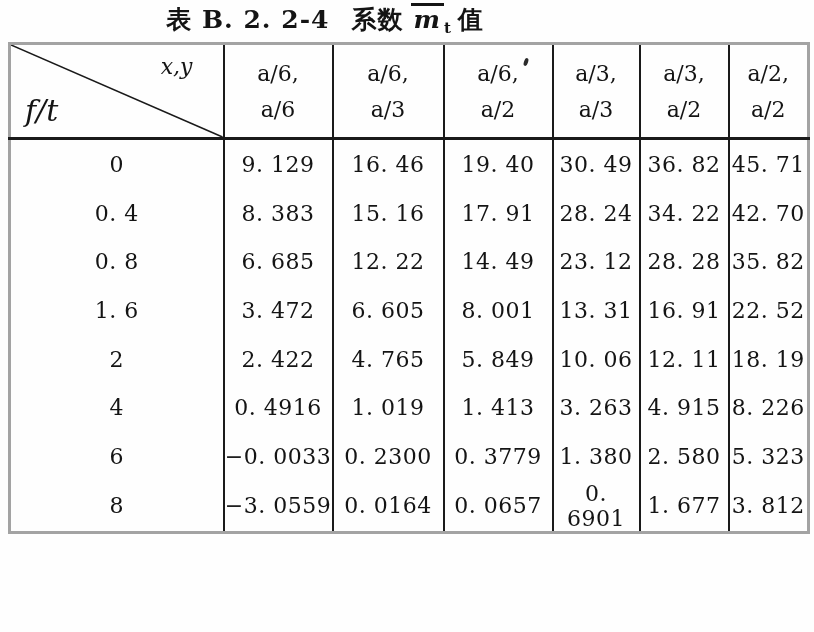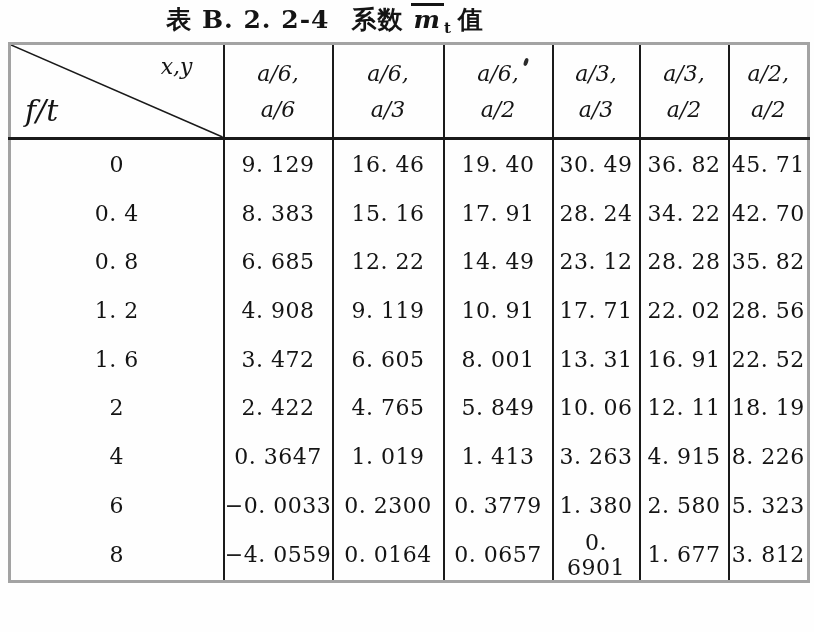--- a/index.html
+++ b/index.html
@@ -28,21 +28,21 @@
     border:3px solid #a3a3a3;
   }
   .coef-table td,.coef-table th{
     padding:0;text-align:center;vertical-align:middle;
     font-weight:normal;font-size:22px;color:#141414;
   }
   .coef-table td+td,.coef-table th+th,.coef-table td+th{border-left:2px solid #1a1a1a;}
   .coef-table tr.head>*{border-bottom:3px solid #1a1a1a;height:92px;}
   .coef-table tr.data>td{height:48.7px;letter-spacing:0.5px;}
   
-  th.colhead{font-style:italic;line-height:1.0;}
+  th.colhead{line-height:1.0;}
   th.colhead .h1,th.colhead .h2{display:block;}
   th.colhead .h1{margin-bottom:14px;margin-top:2px;}
   
   td.corner{position:relative;}
   td.corner svg{position:absolute;left:0;top:0;width:100%;height:100%;display:block;}
   .corner .xy{position:absolute;top:9px;right:30px;font-style:italic;font-size:22px;}
   .corner .ft{position:absolute;bottom:9px;left:14px;font-style:italic;font-size:30px;}
   
   .speck{
     position:absolute;left:524px;top:58px;width:4px;height:8px;
@@ -125,67 +125,58 @@
   <tr class="data">
     <td>0. 8</td>
     <td>6. 685</td>
     <td>12. 22</td>
     <td>14. 49</td>
     <td>23. 12</td>
     <td>28. 28</td>
     <td>35. 82</td>
   </tr>
   <tr class="data">
-    <td>1. 2</td>
-    <td>4. 908</td>
-    <td>9. 119</td>
-    <td>10. 91</td>
-    <td>17. 71</td>
-    <td>22. 02</td>
-    <td>28. 56</td>
-  </tr>
-  <tr class="data">
     <td>1. 6</td>
     <td>3. 472</td>
     <td>6. 605</td>
     <td>8. 001</td>
     <td>13. 31</td>
     <td>16. 91</td>
     <td>22. 52</td>
   </tr>
   <tr class="data">
     <td>2</td>
     <td>2. 422</td>
     <td>4. 765</td>
     <td>5. 849</td>
     <td>10. 06</td>
     <td>12. 11</td>
     <td>18. 19</td>
   </tr>
   <tr class="data">
     <td>4</td>
-    <td>0. 3647</td>
+    <td>0. 4916</td>
     <td>1. 019</td>
     <td>1. 413</td>
     <td>3. 263</td>
     <td>4. 915</td>
     <td>8. 226</td>
   </tr>
   <tr class="data">
     <td>6</td>
     <td>−0. 0033</td>
     <td>0. 2300</td>
     <td>0. 3779</td>
     <td>1. 380</td>
     <td>2. 580</td>
     <td>5. 323</td>
   </tr>
   <tr class="data">
     <td>8</td>
-    <td>−4. 0559</td>
+    <td>−3. 0559</td>
     <td>0. 0164</td>
     <td>0. 0657</td>
     <td>0. 6901</td>
     <td>1. 677</td>
     <td>3. 812</td>
   </tr>
 </tbody>
   </table>
 
 </body></html>

